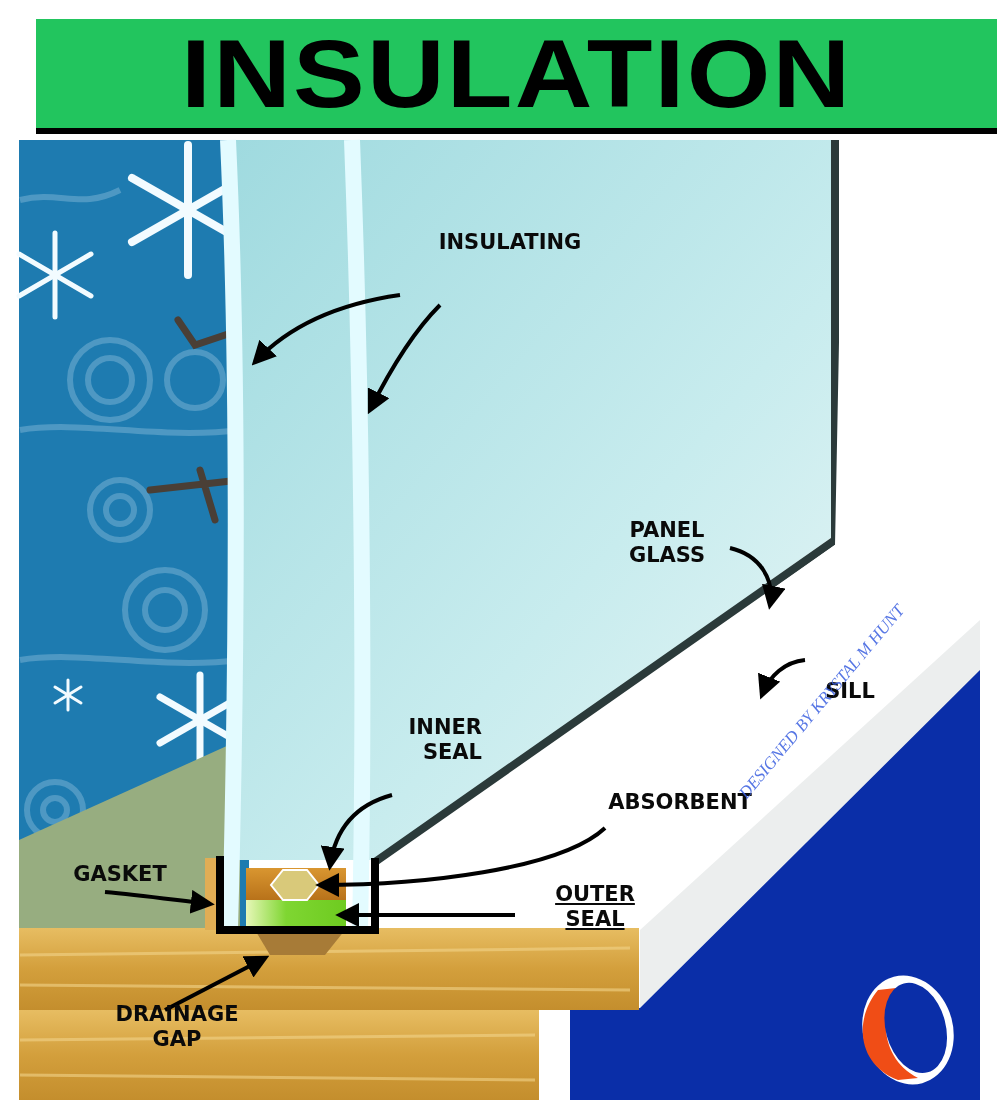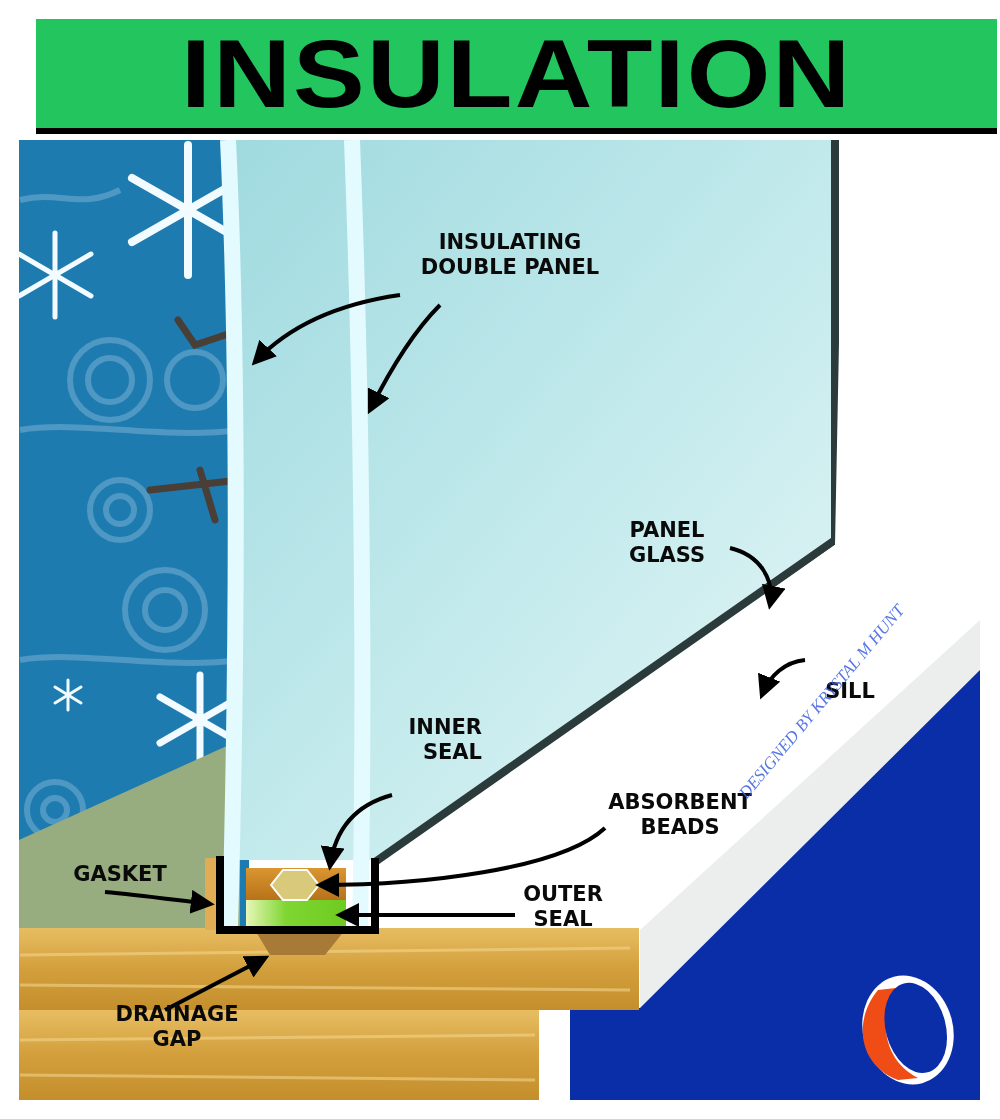--- a/index.html
+++ b/index.html
@@ -136,41 +136,39 @@
       <ellipse cx="8" cy="0" rx="30" ry="46" fill="#0a2ea8" transform="rotate(-15)"></ellipse>
     </g>
   </svg>
 
   <div class="title-bar">
     <div class="title-text">INSULATION</div>
   </div>
 
   <div class="lbl" style="left:405px;top:230px;width:210px;">
     <span>INSULATING</span>
-    <span>DOUBLE PANEL</span>
   </div>
   <div class="lbl" style="left:612px;top:518px;width:110px;">
     <span>PANEL</span>
     <span>GLASS</span>
   </div>
   <div class="lbl" style="left:815px;top:679px;width:70px;">
     <span>SILL</span>
   </div>
   <div class="lbl" style="left:382px;top:715px;width:100px;text-align:right;">
     <span>INNER</span>
     <span>SEAL</span>
   </div>
   <div class="lbl" style="left:580px;top:790px;width:200px;text-align:center;">
     <span>ABSORBENT</span>
-    <span>BEADS</span>
   </div>
   <div class="lbl" style="left:55px;top:862px;width:130px;">
     <span>GASKET</span>
   </div>
-  <div class="lbl" style="left:508px;top:882px;width:110px;">
+  <div class="lbl" style="left:540px;top:882px;width:110px;text-decoration:underline;">
     <span>OUTER</span>
     <span>SEAL</span>
   </div>
   <div class="lbl" style="left:92px;top:1002px;width:170px;">
     <span>DRAINAGE</span>
     <span>GAP</span>
   </div>
 
   <div class="credit">DESIGNED BY KRYSTAL M HUNT</div>
 </div>

